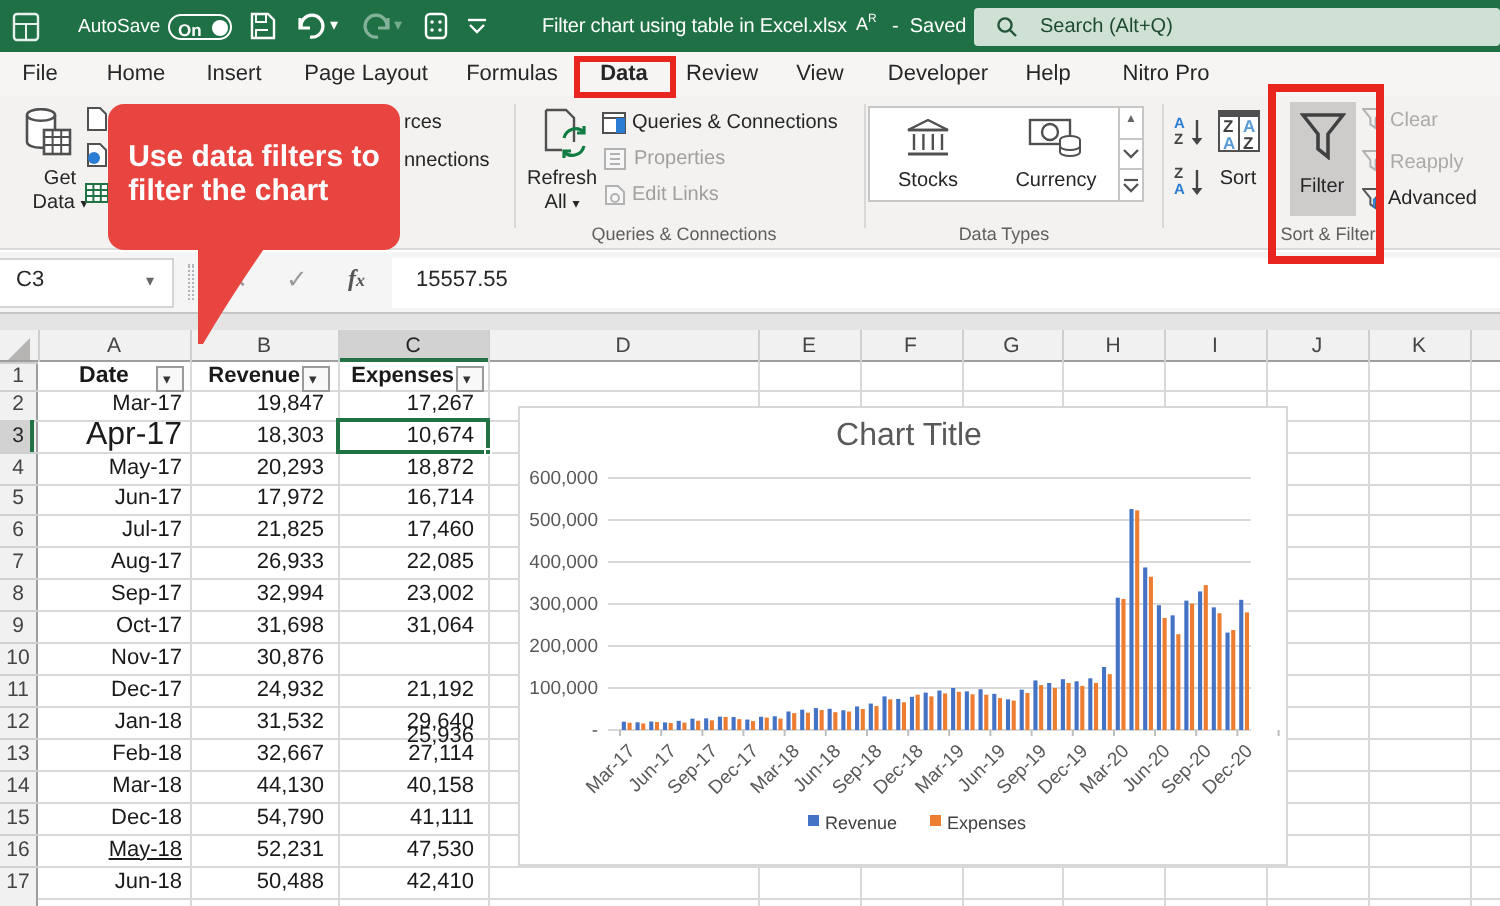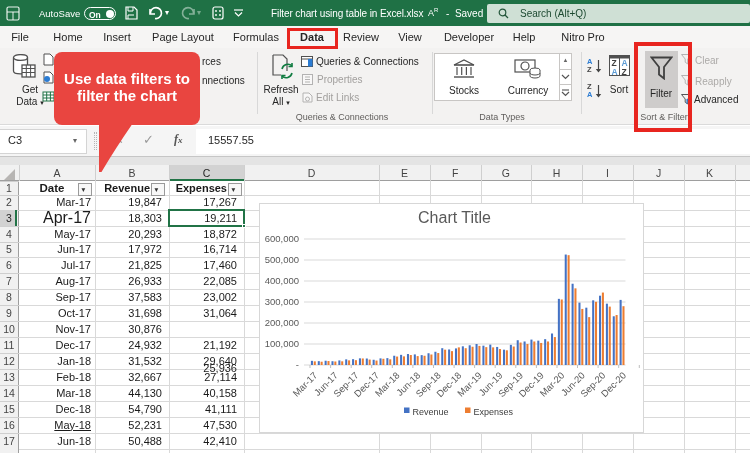--- a/index.html
+++ b/index.html
@@ -298,35 +298,35 @@
 <div class="ab" style="left:81.5px;top:184.5px;font-size:7.5px;color:#333;">▾</div>
 <div class="ab" style="left:151px;top:183px;width:14px;height:13px;background:#f8f8f8;border:1px solid #9a9a9a;"></div>
 <div class="ab" style="left:154.5px;top:184.5px;font-size:7.5px;color:#333;">▾</div>
 <div class="ab" style="left:228px;top:183px;width:14px;height:13px;background:#f8f8f8;border:1px solid #9a9a9a;"></div>
 <div class="ab" style="left:231.5px;top:184.5px;font-size:7.5px;color:#333;">▾</div>
 <div class="ab" style="right:659px;top:202.0px;transform:translateY(-50%);font-size:11px;color:#1a1a1a;">Mar-17</div>
 <div class="ab" style="right:588px;top:202.0px;transform:translateY(-50%);font-size:11px;color:#1a1a1a;">19,847</div>
 <div class="ab" style="right:513px;top:202.0px;transform:translateY(-50%);font-size:11px;color:#1a1a1a;">17,267</div>
 <div class="ab" style="right:659px;top:217.5px;transform:translateY(-50%);font-size:16px;color:#1a1a1a;">Apr-17</div>
 <div class="ab" style="right:588px;top:217.5px;transform:translateY(-50%);font-size:11px;color:#1a1a1a;">18,303</div>
-<div class="ab" style="right:513px;top:217.5px;transform:translateY(-50%);font-size:11px;color:#1a1a1a;">19,211</div>
+<div class="ab" style="right:513px;top:217.5px;transform:translateY(-50%);font-size:11px;color:#1a1a1a;">10,674</div>
 <div class="ab" style="right:659px;top:233.5px;transform:translateY(-50%);font-size:11px;color:#1a1a1a;">May-17</div>
 <div class="ab" style="right:588px;top:233.5px;transform:translateY(-50%);font-size:11px;color:#1a1a1a;">20,293</div>
 <div class="ab" style="right:513px;top:233.5px;transform:translateY(-50%);font-size:11px;color:#1a1a1a;">18,872</div>
 <div class="ab" style="right:659px;top:249.45px;transform:translateY(-50%);font-size:11px;color:#1a1a1a;">Jun-17</div>
 <div class="ab" style="right:588px;top:249.45px;transform:translateY(-50%);font-size:11px;color:#1a1a1a;">17,972</div>
 <div class="ab" style="right:513px;top:249.45px;transform:translateY(-50%);font-size:11px;color:#1a1a1a;">16,714</div>
 <div class="ab" style="right:659px;top:265.4px;transform:translateY(-50%);font-size:11px;color:#1a1a1a;">Jul-17</div>
 <div class="ab" style="right:588px;top:265.4px;transform:translateY(-50%);font-size:11px;color:#1a1a1a;">21,825</div>
 <div class="ab" style="right:513px;top:265.4px;transform:translateY(-50%);font-size:11px;color:#1a1a1a;">17,460</div>
 <div class="ab" style="right:659px;top:281.35px;transform:translateY(-50%);font-size:11px;color:#1a1a1a;">Aug-17</div>
 <div class="ab" style="right:588px;top:281.35px;transform:translateY(-50%);font-size:11px;color:#1a1a1a;">26,933</div>
 <div class="ab" style="right:513px;top:281.35px;transform:translateY(-50%);font-size:11px;color:#1a1a1a;">22,085</div>
 <div class="ab" style="right:659px;top:297.25px;transform:translateY(-50%);font-size:11px;color:#1a1a1a;">Sep-17</div>
-<div class="ab" style="right:588px;top:297.25px;transform:translateY(-50%);font-size:11px;color:#1a1a1a;">37,583</div>
+<div class="ab" style="right:588px;top:297.25px;transform:translateY(-50%);font-size:11px;color:#1a1a1a;">32,994</div>
 <div class="ab" style="right:513px;top:297.25px;transform:translateY(-50%);font-size:11px;color:#1a1a1a;">23,002</div>
 <div class="ab" style="right:659px;top:313.2px;transform:translateY(-50%);font-size:11px;color:#1a1a1a;">Oct-17</div>
 <div class="ab" style="right:588px;top:313.2px;transform:translateY(-50%);font-size:11px;color:#1a1a1a;">31,698</div>
 <div class="ab" style="right:513px;top:313.2px;transform:translateY(-50%);font-size:11px;color:#1a1a1a;">31,064</div>
 <div class="ab" style="right:659px;top:329.15px;transform:translateY(-50%);font-size:11px;color:#1a1a1a;">Nov-17</div>
 <div class="ab" style="right:588px;top:329.15px;transform:translateY(-50%);font-size:11px;color:#1a1a1a;">30,876</div>
 <div class="ab" style="right:513px;top:329.15px;transform:translateY(-50%);font-size:11px;color:#1a1a1a;margin-top:39px;">25,936</div>
 <div class="ab" style="right:659px;top:345.05px;transform:translateY(-50%);font-size:11px;color:#1a1a1a;">Dec-17</div>
 <div class="ab" style="right:588px;top:345.05px;transform:translateY(-50%);font-size:11px;color:#1a1a1a;">24,932</div>
 <div class="ab" style="right:513px;top:345.05px;transform:translateY(-50%);font-size:11px;color:#1a1a1a;">21,192</div>
@@ -496,12 +496,12 @@
     <text x="153.5" y="211.5" font-size="9" fill="#404040" font-family="Liberation Sans">Revenue</text>
     <rect x="206" y="204.5" width="5.5" height="5.5" fill="#ed7d31"></rect>
     <text x="214.5" y="211.5" font-size="9" fill="#404040" font-family="Liberation Sans">Expenses</text>
   </svg>
 <div class="ab" style="left:286.5px;top:27.5px;width:51px;height:21px;border:3px solid #e8251f;"></div>
 <div class="ab" style="left:634px;top:42px;width:58px;height:90px;border:4px solid #e8251f;"></div>
 <div class="ab" style="left:54px;top:51.5px;width:146px;height:73.5px;background:#e94540;border-radius:8px;"></div>
 <svg class="ab" style="left:96px;top:123px;" width="40" height="50" viewBox="0 0 40 50">
     <path d="M3 0 L37 0 Q19 26 5.5 49 L3 49 Z" fill="#e94540"></path>
   </svg>
-<div class="ab" style="left:127px;top:69.5px;transform:translateX(-50%);font-size:15px;font-weight:bold;color:#fff;text-align:center;line-height:17.5px;white-space:nowrap;">Use data filters to<br>filter the chart</div>
+<div class="ab" style="left:127px;top:69.5px;transform:translateX(-50%);font-size:15px;font-weight:bold;color:#fff;line-height:17.5px;white-space:nowrap;">Use data filters to<br>filter the chart</div>
 </body></html>

